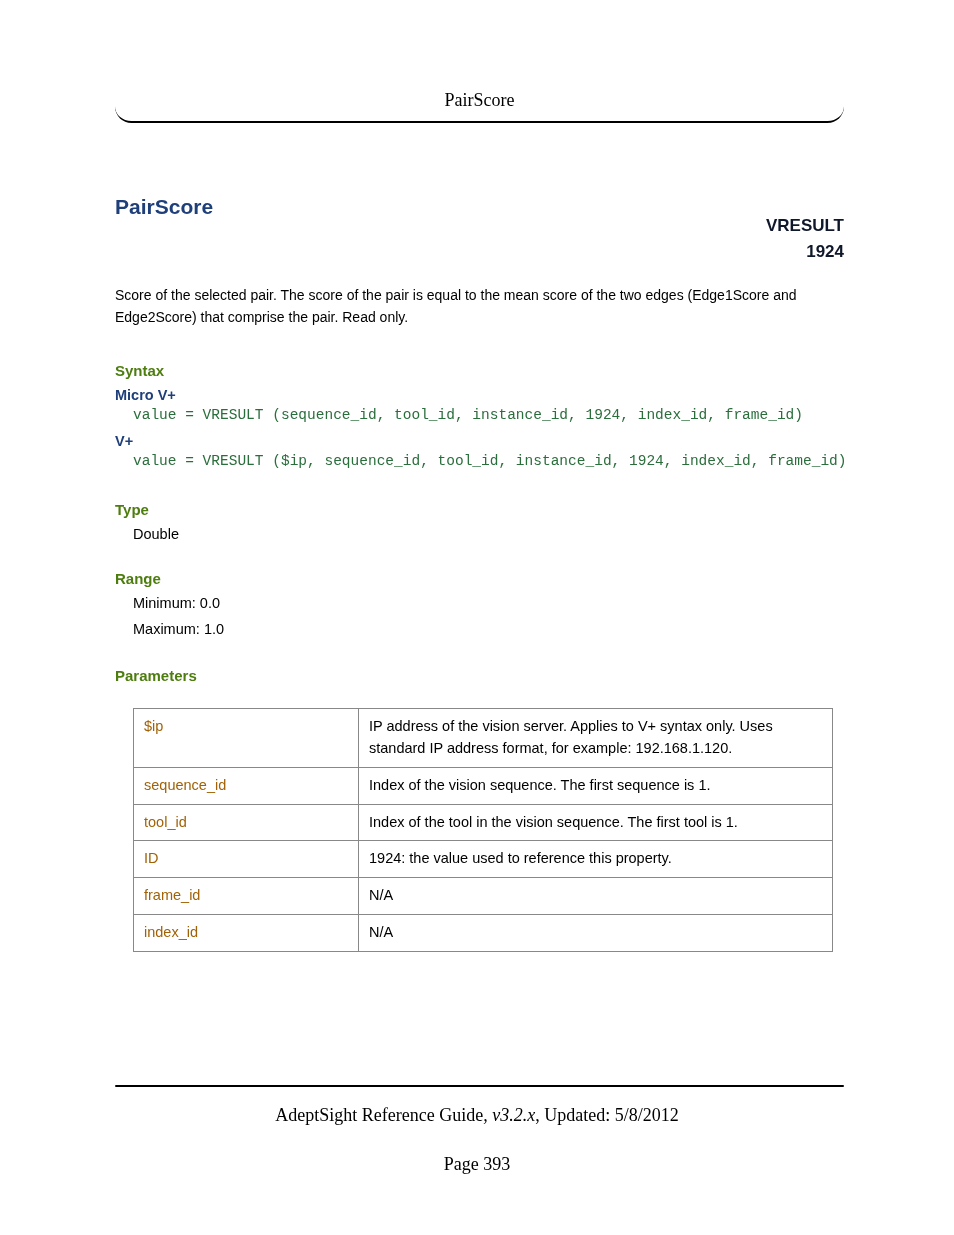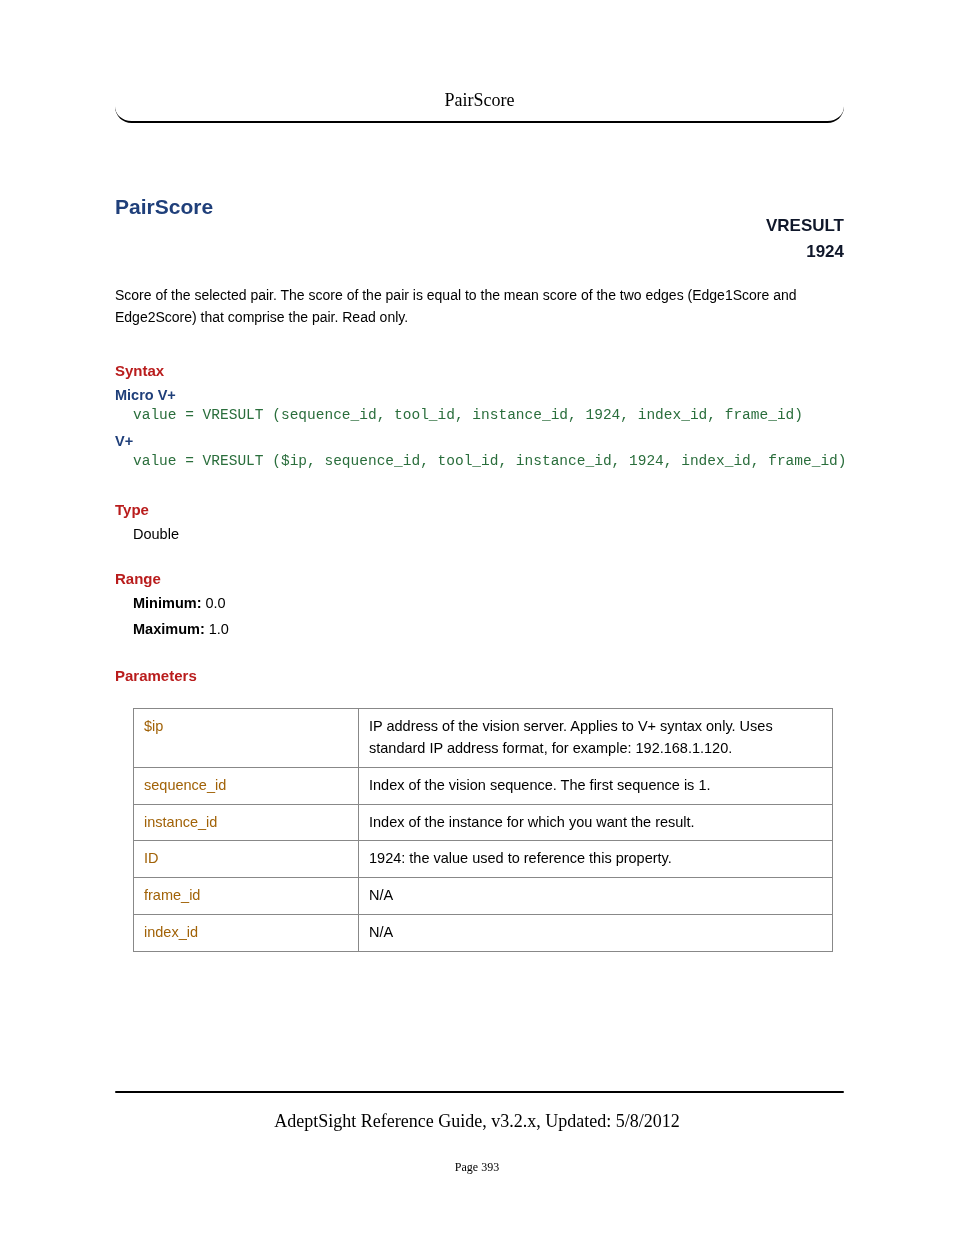--- a/index.html
+++ b/index.html
@@ -40,21 +40,21 @@
     font-size: 17px;
     line-height: 1.55;
     margin-top: 18px;
   }
   .intro {
     font-size: 14px;
     line-height: 1.6;
     margin-bottom: 34px;
   }
   .sect-head {
-    color: #b91c1c;
+    color: #4d7c0f;
     font-weight: bold;
     font-size: 15px;
     margin-bottom: 8px;
   }
   .sub-head {
     color: #1f3f7a;
     font-weight: bold;
     font-size: 14.5px;
     margin-bottom: 4px;
     margin-top: 4px;
@@ -71,21 +71,21 @@
   .indent-val {
     font-size: 14.5px;
     margin-left: 18px;
     margin-bottom: 28px;
   }
   .range-line {
     font-size: 14.5px;
     margin-left: 18px;
     margin-bottom: 10px;
   }
-  .range-line .lab { font-weight: bold; }
+  .range-line .lab { font-weight: normal; }
   .range-block { margin-bottom: 30px; }
   table {
     border-collapse: collapse;
     width: 700px;
     margin-left: 18px;
     margin-top: 24px;
     font-size: 14.5px;
   }
   td {
     border: 1px solid #888;
@@ -105,24 +105,24 @@
   }
   .footer-rule {
     border-top: 2px solid #000;
     margin: 0 110px 18px 115px;
   }
   .footer-line1 {
     font-family: Georgia, 'Times New Roman', serif;
     font-size: 18px;
     margin-bottom: 28px;
   }
-  .footer-line1 .ital { }
+  .footer-line1 .ital { font-style: italic; }
   .footer-line2 {
     font-family: Georgia, 'Times New Roman', serif;
-    font-size: 12px;
+    font-size: 18px;
   }
 </style>
 </head>
 <body>
 
 <div class="page">
   <div class="running-head">PairScore</div>
 
   <div class="title-row">
     <div class="title">PairScore</div>
@@ -157,22 +157,22 @@
     <tbody id="param-body">
         <tr>
           <td class="param-name">$ip</td>
           <td>IP address of the vision server. Applies to V+ syntax only. Uses standard IP address format, for example: 192.168.1.120.</td>
         </tr>
         <tr>
           <td class="param-name">sequence_id</td>
           <td>Index of the vision sequence. The first sequence is 1.</td>
         </tr>
         <tr>
-          <td class="param-name">instance_id</td>
-          <td>Index of the instance for which you want the result.</td>
+          <td class="param-name">tool_id</td>
+          <td>Index of the tool in the vision sequence. The first tool is 1.</td>
         </tr>
         <tr>
           <td class="param-name">ID</td>
           <td>1924: the value used to reference this property.</td>
         </tr>
         <tr>
           <td class="param-name">frame_id</td>
           <td>N/A</td>
         </tr>
         <tr>

